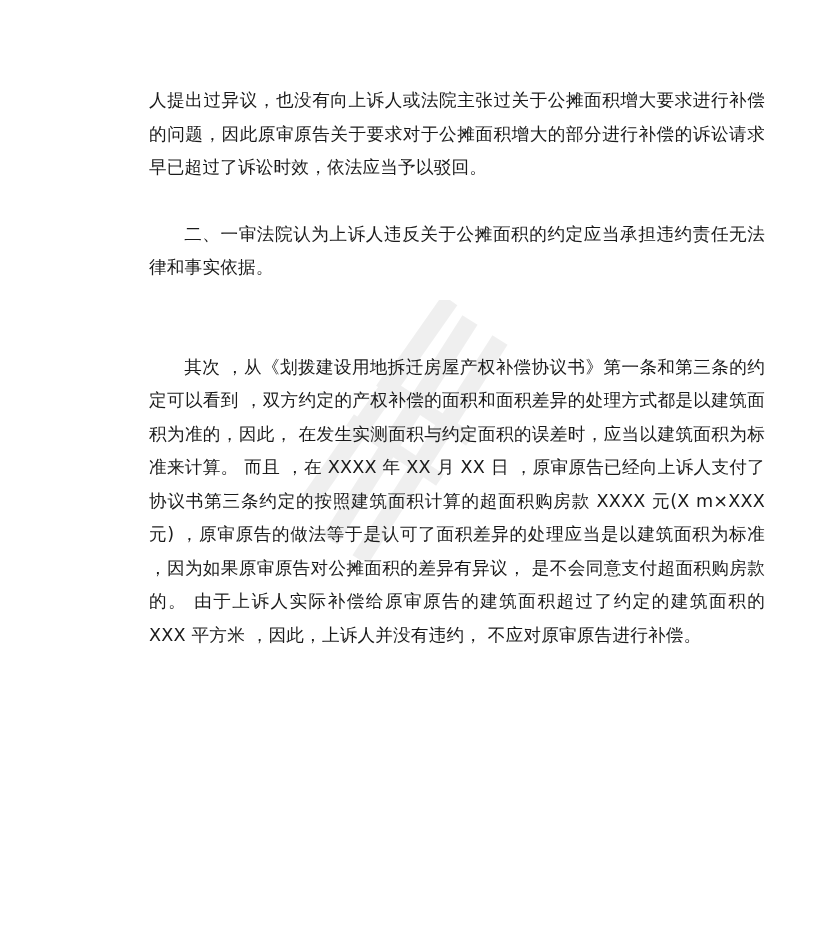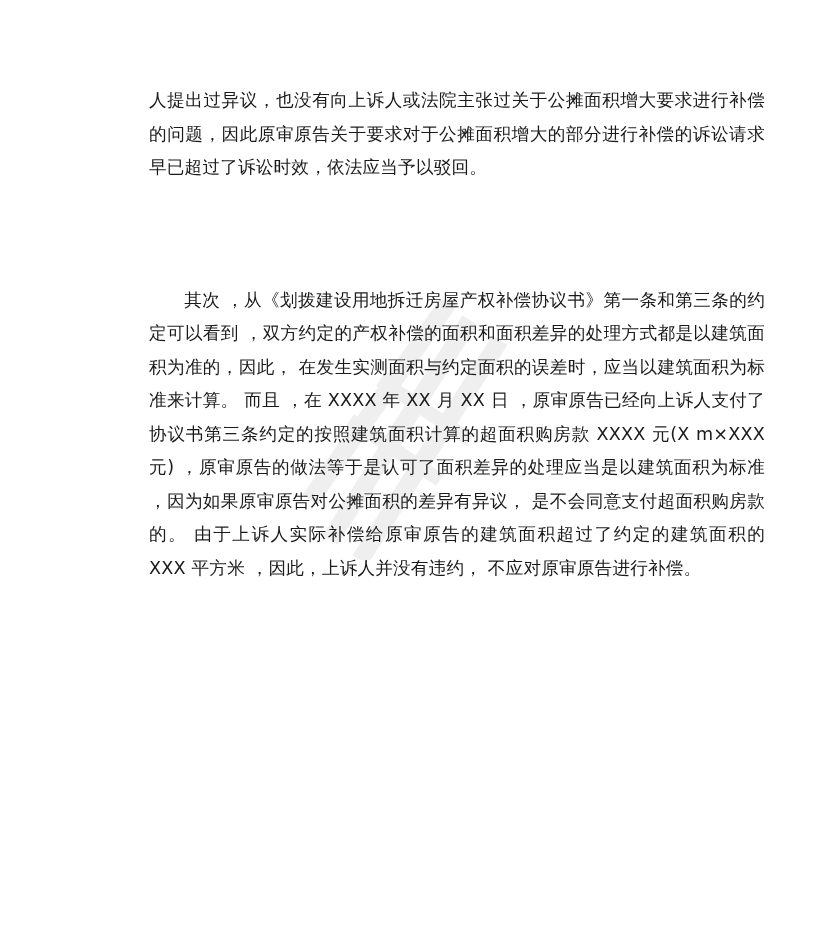--- a/index.html
+++ b/index.html
@@ -17,16 +17,17 @@
 <body>
 
 <svg class="watermark" viewBox="0 0 220 260">
   <path d="M40 240 L180 20 M20 200 L160 0 M70 260 L210 40" stroke="#000" stroke-width="18" fill="none"></path>
   <path d="M60 120 L150 180 M90 80 L180 140" stroke="#000" stroke-width="14" fill="none"></path>
 </svg>
 
 <div class="page">
   <p class="para">人提出过异议，也没有向上诉人或法院主张过关于公摊面积增大要求进行补偿的问题，因此原审原告关于要求对于公摊面积增大的部分进行补偿的诉讼请求早已超过了诉讼时效，依法应当予以驳回。</p>
   <div class="gap"></div>
+  <p class="para indent">二、一审法院认为上诉人违反关于公摊面积的约定应当承担违约责任无法律和事实依据。</p>
   <div class="gap"></div>
   <div class="gap"></div>
   <p class="para indent">其次 ，从《划拨建设用地拆迁房屋产权补偿协议书》第一条和第三条的约定可以看到 ，双方约定的产权补偿的面积和面积差异的处理方式都是以建筑面积为准的，因此， 在发生实测面积与约定面积的误差时，应当以建筑面积为标准来计算。  而且 ，在 XXXX 年 XX 月 XX  日 ，原审原告已经向上诉人支付了协议书第三条约定的按照建筑面积计算的超面积购房款 XXXX 元(X m×XXX 元) ，原审原告的做法等于是认可了面积差异的处理应当是以建筑面积为标准 ，因为如果原审原告对公摊面积的差异有异议， 是不会同意支付超面积购房款的。  由于上诉人实际补偿给原审原告的建筑面积超过了约定的建筑面积的 XXX 平方米 ，因此，上诉人并没有违约， 不应对原审原告进行补偿。</p>
 </div>
 
 </body></html>

